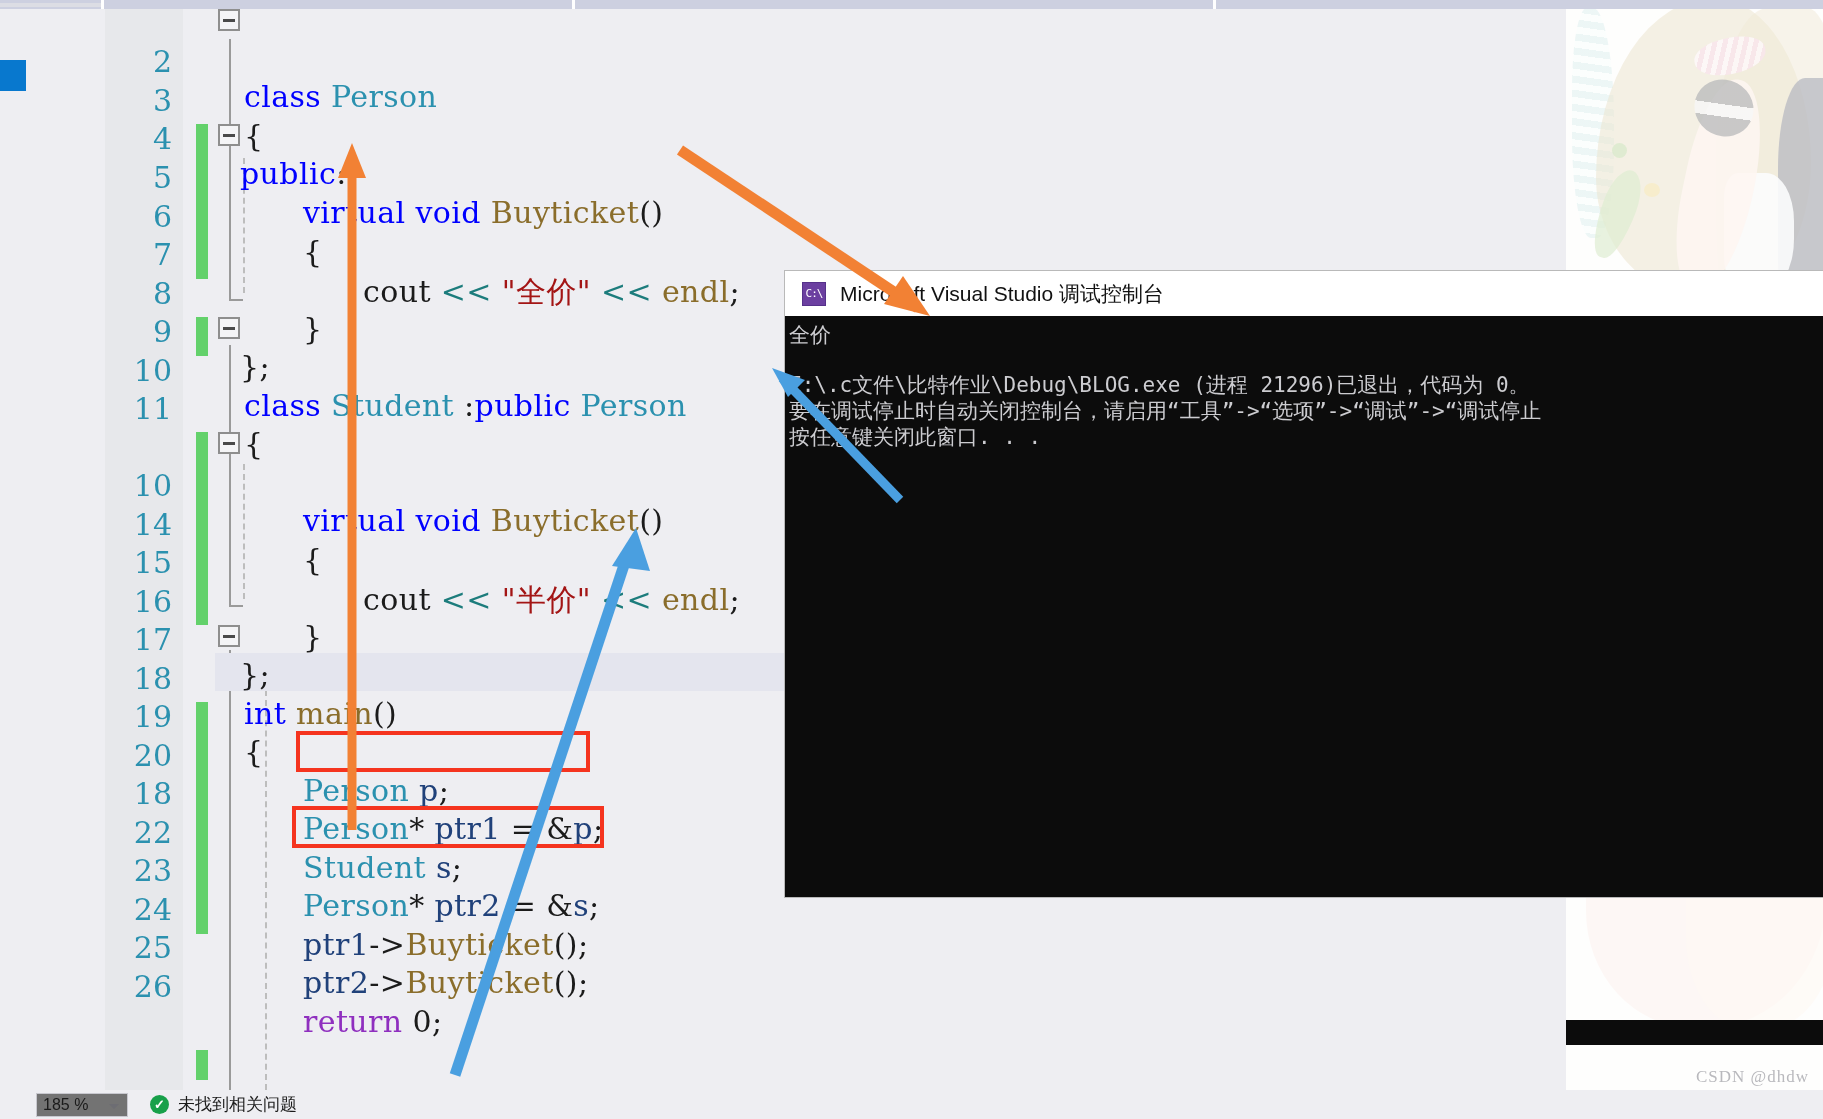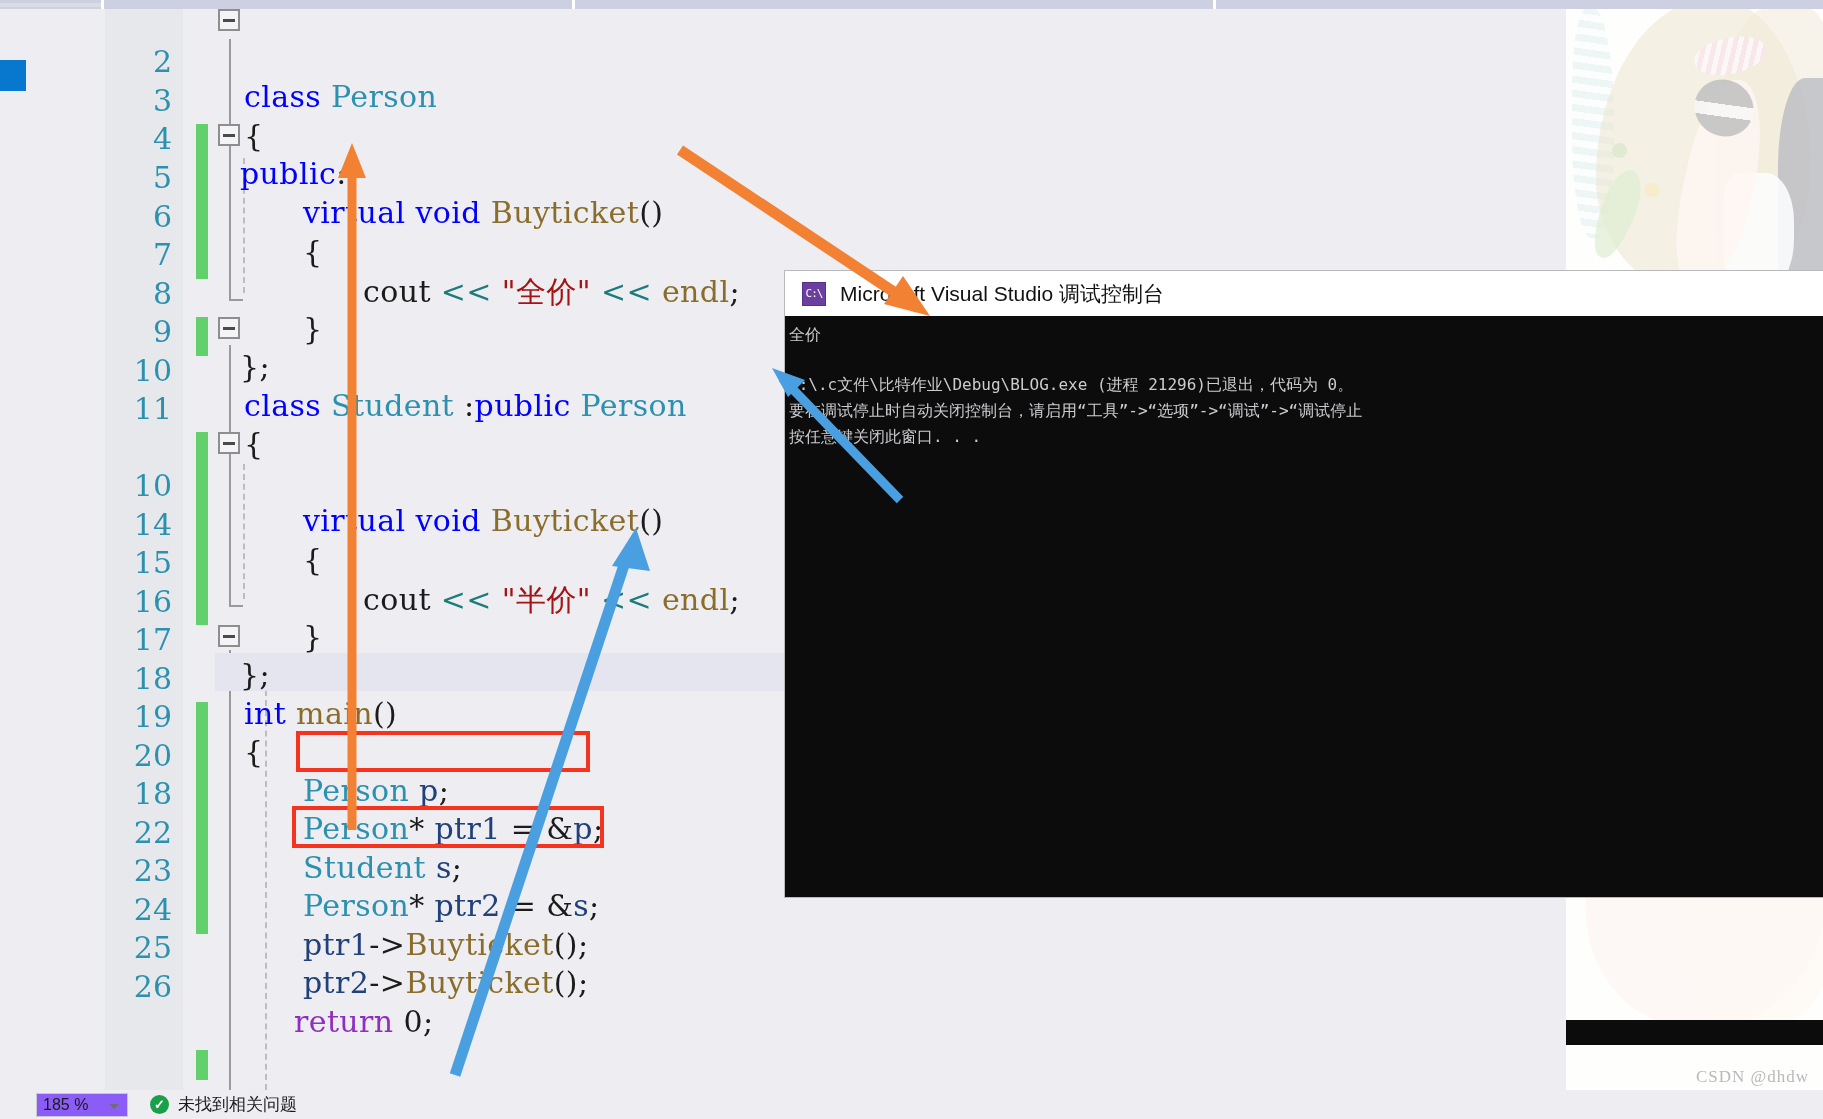--- a/index.html
+++ b/index.html
@@ -317,39 +317,39 @@
     position: absolute;
     left: 0; top: 45px;
     width: 1038px; height: 581px;
     background: #0c0c0c;
     padding: 6px 0 0 4px;
     box-sizing: border-box;
     overflow: hidden;
   }
   .console-line {
     font-family: "DejaVu Sans Mono", "Liberation Mono", monospace;
-    font-size: 16px;
+    font-size: 21px;
     line-height: 26px;
     color: #ccccd0;
     white-space: pre;
   }
   .console-gap { height: 24px; }
 
   
   .statusbar {
     position: absolute;
     left: 0; top: 1090px;
     width: 1823px; height: 29px;
     background: #eeeef2;
     display: flex; align-items: center;
   }
   .zoom-box {
     margin-left: 36px;
     width: 92px; height: 24px;
-    background: #8b5cf6;
+    background: #737373;
     border: 1px solid #c8c8cf;
     box-sizing: border-box;
     display: flex; align-items: center;
     font-family: "Liberation Sans", sans-serif;
     font-size: 16px;
     color: #1b1b1b;
     position: relative;
   }
   .zoom-val { margin-left: 6px; }
   .zoom-caret {
@@ -551,21 +551,21 @@
         <span class="code-txt" style="left:303px;"><span class="t-var">ptr1</span><span class="t-plain">-&gt;</span><span class="t-fn">Buyticket</span><span class="t-plain">();</span></span>
       </div>
 
       <div class="code-row" style="top:886px;padding-left:34px;">
         <span class="ln">25</span>
         <span class="code-txt" style="left:303px;"><span class="t-var">ptr2</span><span class="t-plain">-&gt;</span><span class="t-fn">Buyticket</span><span class="t-plain">();</span></span>
       </div>
 
       <div class="code-row" style="top:925px;">
         <span class="ln">26</span>
-        <span class="code-txt" style="left:294px;"><span class="t-ret">return</span> <span class="t-num">0</span><span class="t-plain">;</span></span>
+        <span class="code-txt" style="left:303px;"><span class="t-ret">return</span> <span class="t-num">0</span><span class="t-plain">;</span></span>
       </div>
 
     </div>
   </div>
 
   <div class="redbox" style="left:296px;top:731px;width:294px;height:41px;"></div>
   <div class="redbox" style="left:292px;top:806px;width:312px;height:42px;"></div>
 
   <div class="console">
     <div class="console-title">

